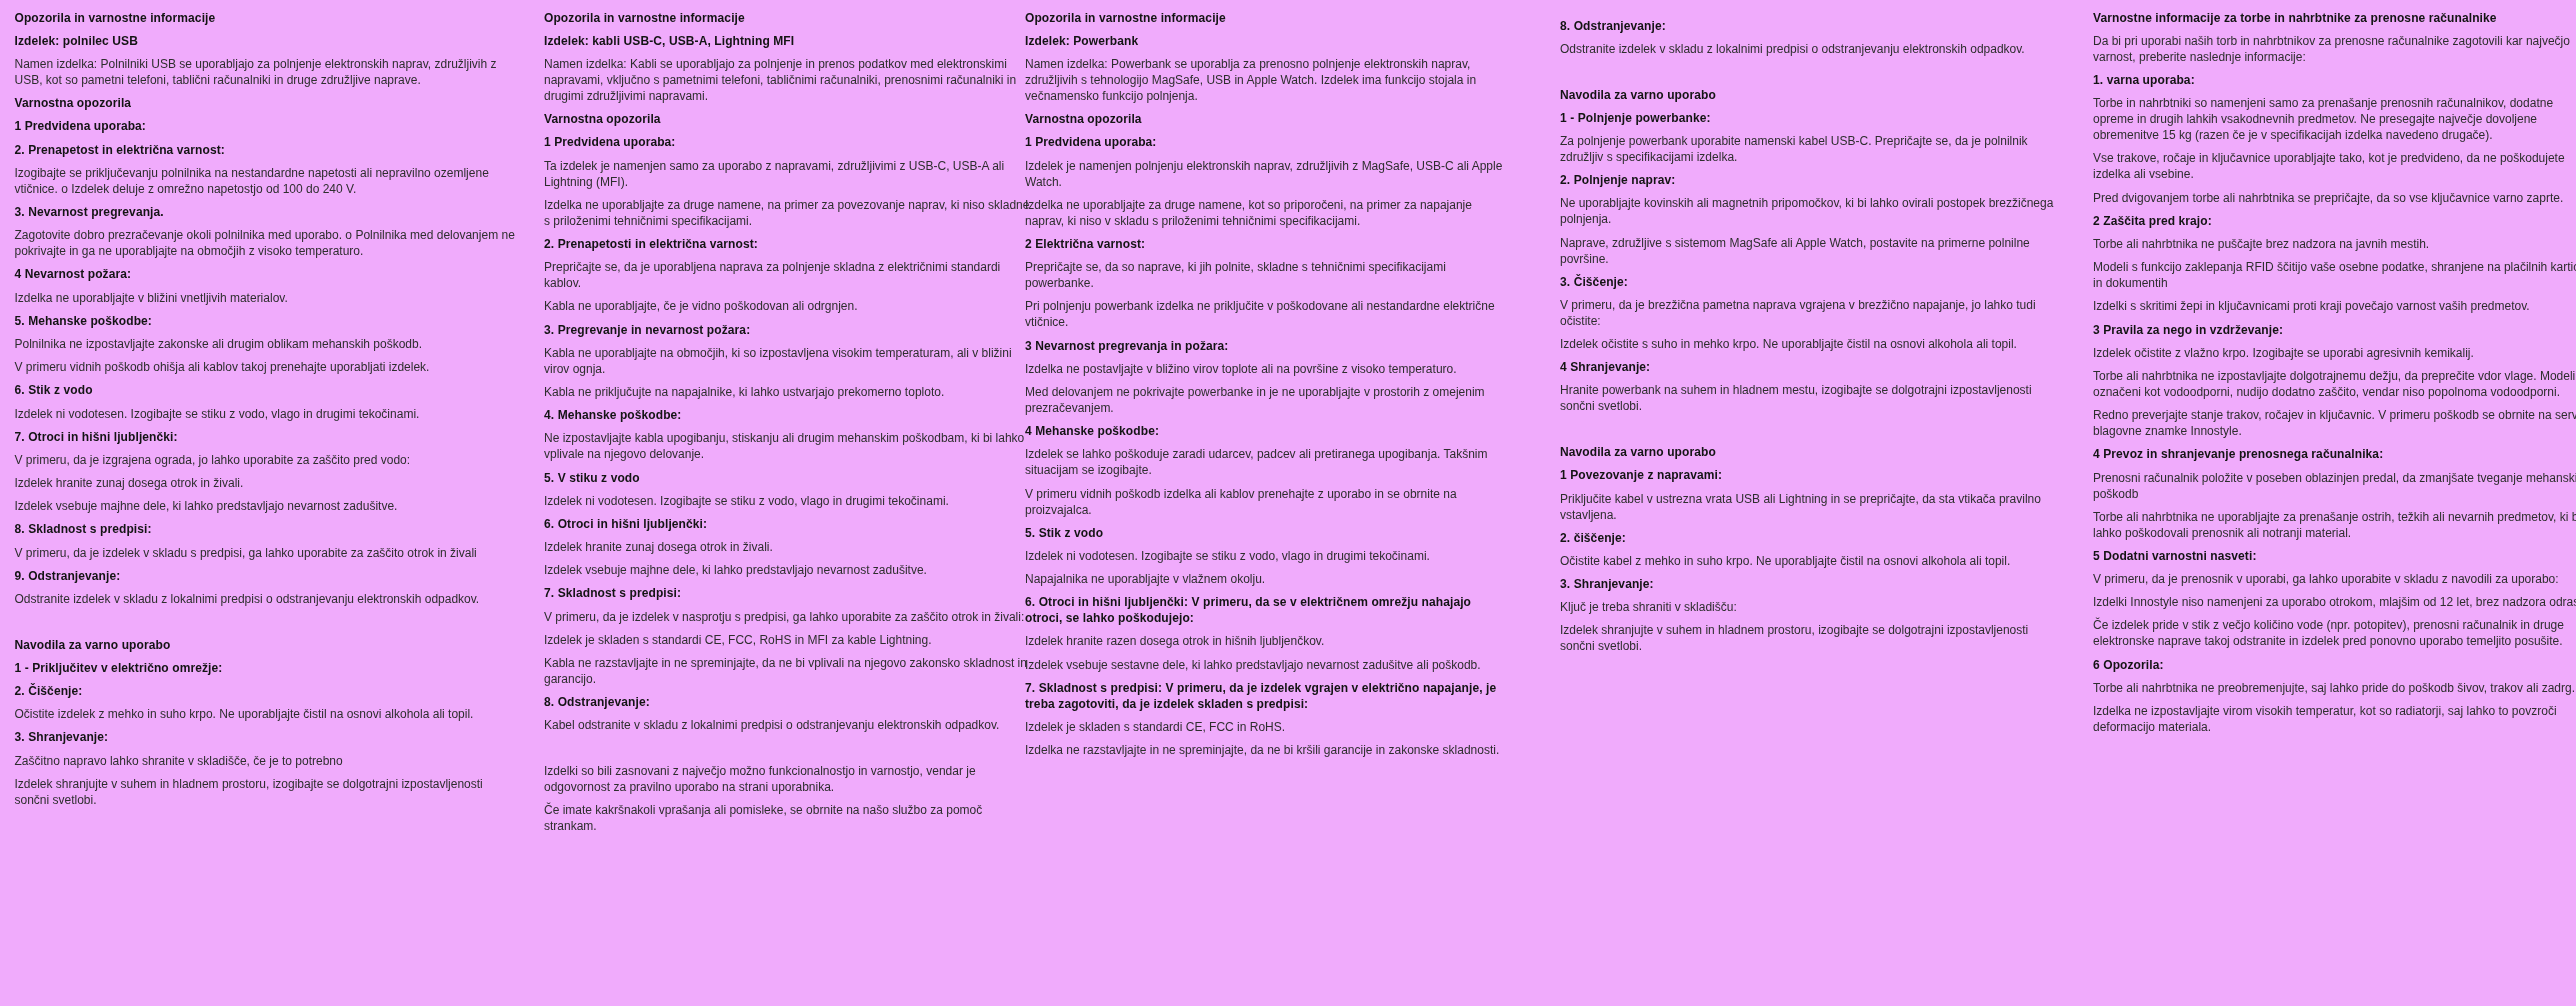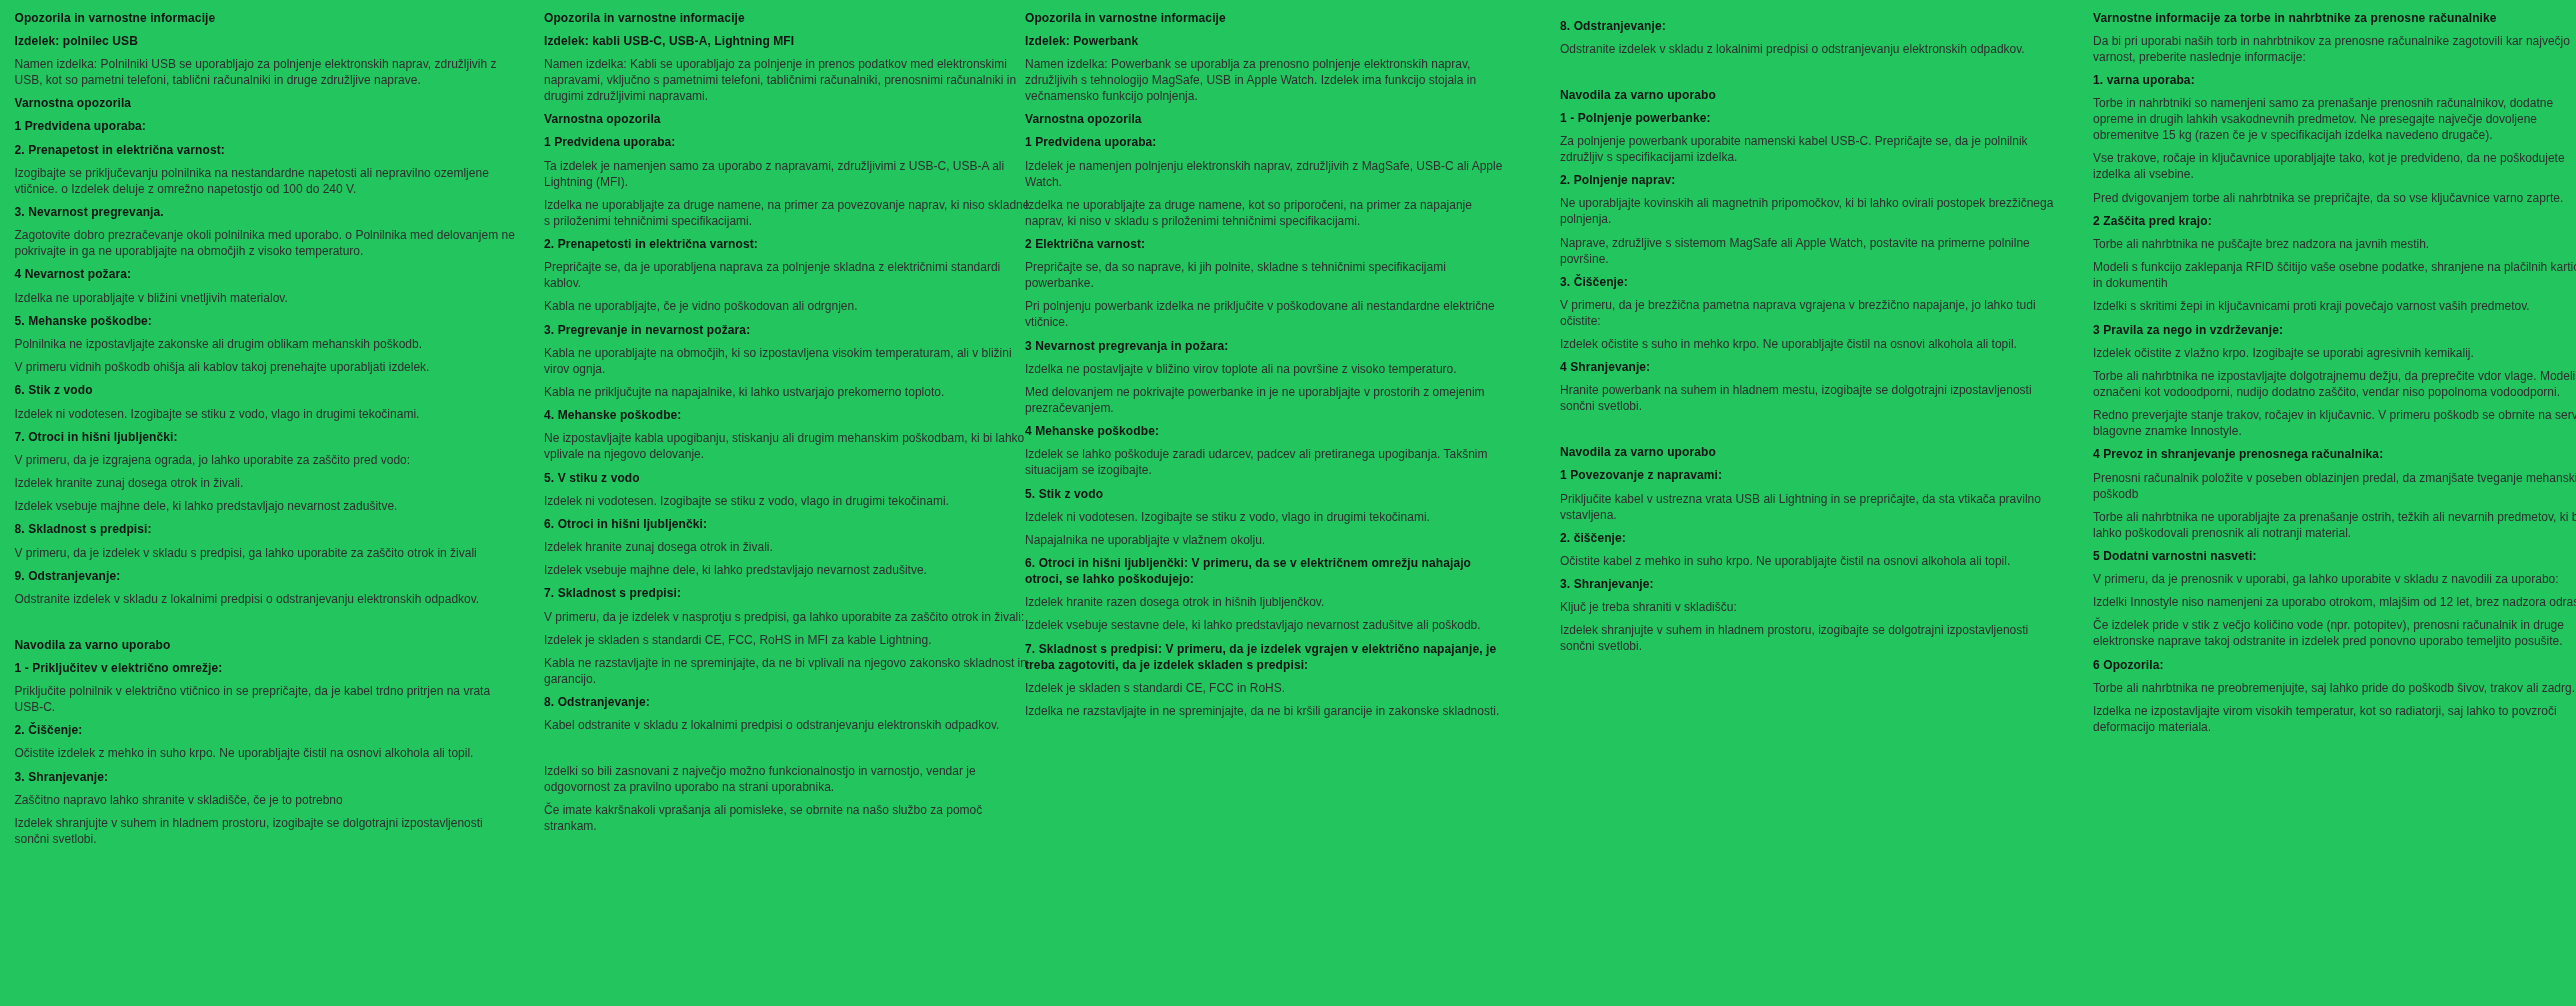--- a/index.html
+++ b/index.html
@@ -11,21 +11,21 @@
     width: 2576px;
     height: 1006px;
     position: relative;
     overflow: hidden;
     font-family: "Liberation Sans", sans-serif;
     -webkit-font-smoothing: antialiased;
   }
   .page {
     position: absolute;
     inset: 0;
-    background: #22c55e;
+    background: #f0abfc;
     padding-left: 36px;
   }
   .col {
     position: absolute;
     top: 9.7px;
   }
   .col-1 { left: 14.5px;   width: 502px; }
   .col-2 { left: 544px;  width: 493px; }
   .col-3 { left: 1025px; width: 483px; }
   .col-4 { left: 1560px; width: 494px; top: 17.7px; }
@@ -77,21 +77,20 @@
         <div class="blk p">V primeru, da je izgrajena ograda, jo lahko uporabite za zaščito pred vodo:</div>
         <div class="blk p">Izdelek hranite zunaj dosega otrok in živali.</div>
         <div class="blk p">Izdelek vsebuje majhne dele, ki lahko predstavljajo nevarnost zadušitve.</div>
         <div class="blk h">8. Skladnost s predpisi:</div>
         <div class="blk p">V primeru, da je izdelek v skladu s predpisi, ga lahko uporabite za zaščito otrok in živali</div>
         <div class="blk h">9. Odstranjevanje:</div>
         <div class="blk p">Odstranite izdelek v skladu z lokalnimi predpisi o odstranjevanju elektronskih odpadkov.</div>
         <div class="blk gap"></div>
         <div class="blk h">Navodila za varno uporabo</div>
         <div class="blk h">1 - Priključitev v električno omrežje:</div>
-        <div class="blk p">Priključite polnilnik v električno vtičnico in se prepričajte, da je kabel trdno pritrjen na vrata USB-C.</div>
         <div class="blk h">2. Čiščenje:</div>
         <div class="blk p">Očistite izdelek z mehko in suho krpo. Ne uporabljajte čistil na osnovi alkohola ali topil.</div>
         <div class="blk h">3. Shranjevanje:</div>
         <div class="blk p">Zaščitno napravo lahko shranite v skladišče, če je to potrebno</div>
         <div class="blk p">Izdelek shranjujte v suhem in hladnem prostoru, izogibajte se dolgotrajni izpostavljenosti sončni svetlobi.</div>
       </section>
       <section class="col col-2">
         <div class="blk h">Opozorila in varnostne informacije</div>
         <div class="blk h">Izdelek: kabli USB-C, USB-A, Lightning MFI</div>
         <div class="blk p">Namen izdelka: Kabli se uporabljajo za polnjenje in prenos podatkov med elektronskimi napravami, vključno s pametnimi telefoni, tabličnimi računalniki, prenosnimi računalniki in drugimi združljivimi napravami.</div>
@@ -131,20 +130,21 @@
         <div class="blk p">Izdelek je namenjen polnjenju elektronskih naprav, združljivih z MagSafe, USB-C ali Apple Watch.</div>
         <div class="blk p">Izdelka ne uporabljajte za druge namene, kot so priporočeni, na primer za napajanje naprav, ki niso v skladu s priloženimi tehničnimi specifikacijami.</div>
         <div class="blk h">2 Električna varnost:</div>
         <div class="blk p">Prepričajte se, da so naprave, ki jih polnite, skladne s tehničnimi specifikacijami powerbanke.</div>
         <div class="blk p">Pri polnjenju powerbank izdelka ne priključite v poškodovane ali nestandardne električne vtičnice.</div>
         <div class="blk h">3 Nevarnost pregrevanja in požara:</div>
         <div class="blk p">Izdelka ne postavljajte v bližino virov toplote ali na površine z visoko temperaturo.</div>
         <div class="blk p">Med delovanjem ne pokrivajte powerbanke in je ne uporabljajte v prostorih z omejenim prezračevanjem.</div>
         <div class="blk h">4 Mehanske poškodbe:</div>
         <div class="blk p">Izdelek se lahko poškoduje zaradi udarcev, padcev ali pretiranega upogibanja. Takšnim situacijam se izogibajte.</div>
+        <div class="blk p">V primeru vidnih poškodb izdelka ali kablov prenehajte z uporabo in se obrnite na proizvajalca.</div>
         <div class="blk h">5. Stik z vodo</div>
         <div class="blk p">Izdelek ni vodotesen. Izogibajte se stiku z vodo, vlago in drugimi tekočinami.</div>
         <div class="blk p">Napajalnika ne uporabljajte v vlažnem okolju.</div>
         <div class="blk h">6. Otroci in hišni ljubljenčki: V primeru, da se v električnem omrežju nahajajo otroci, se lahko poškodujejo:</div>
         <div class="blk p">Izdelek hranite razen dosega otrok in hišnih ljubljenčkov.</div>
         <div class="blk p">Izdelek vsebuje sestavne dele, ki lahko predstavljajo nevarnost zadušitve ali poškodb.</div>
         <div class="blk h">7. Skladnost s predpisi: V primeru, da je izdelek vgrajen v električno napajanje, je treba zagotoviti, da je izdelek skladen s predpisi:</div>
         <div class="blk p">Izdelek je skladen s standardi CE, FCC in RoHS.</div>
         <div class="blk p">Izdelka ne razstavljajte in ne spreminjajte, da ne bi kršili garancije in zakonske skladnosti.</div>
       </section>

